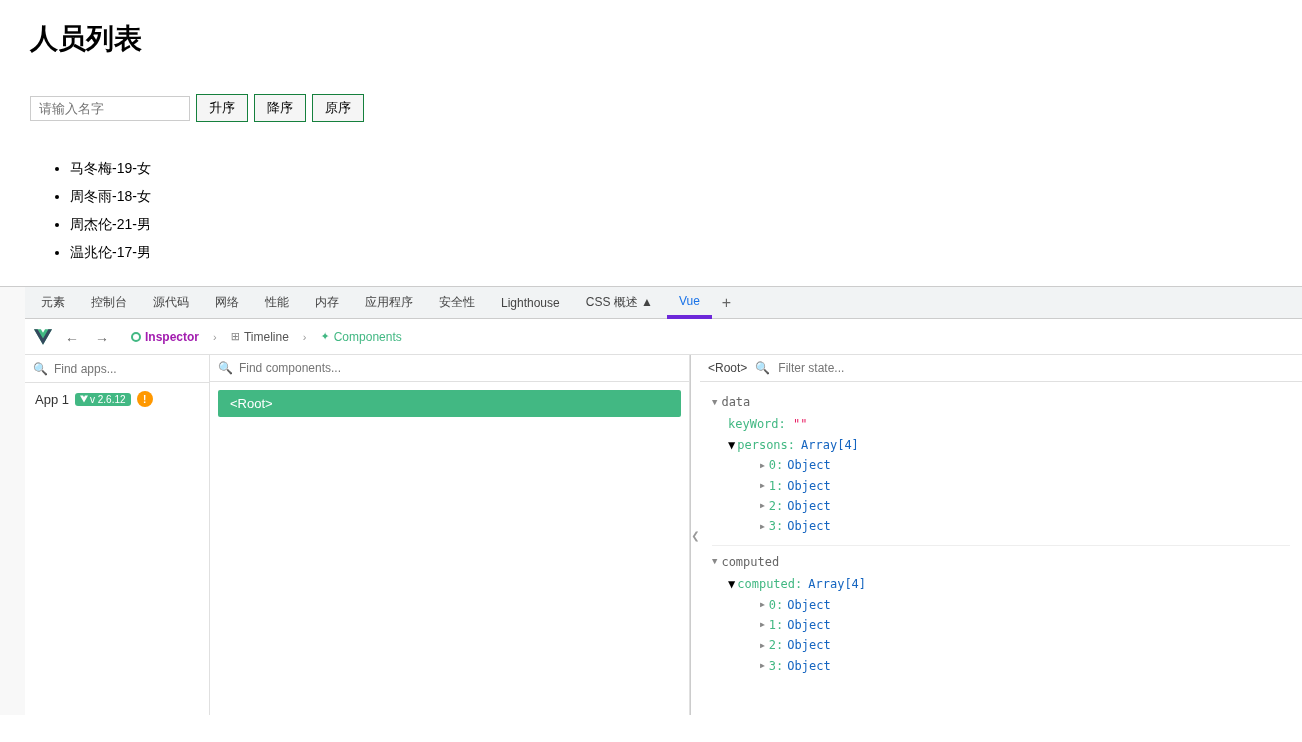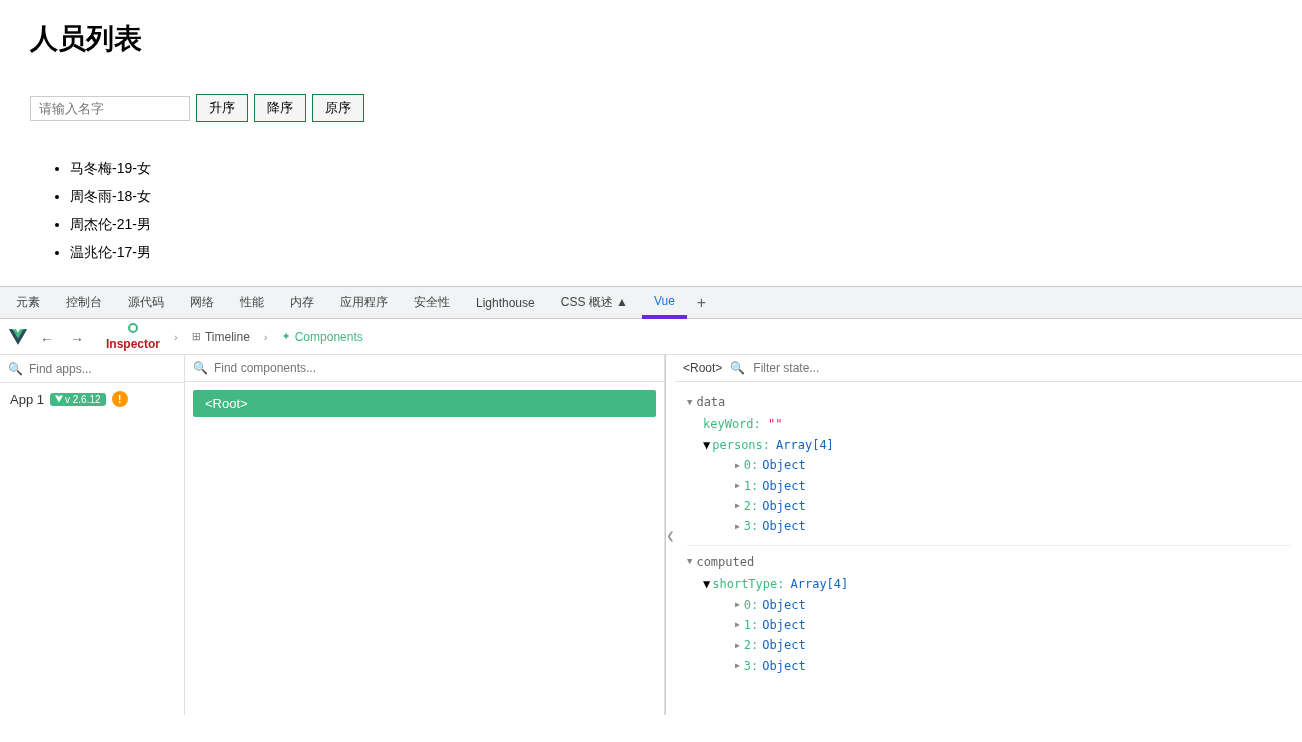--- a/index.html
+++ b/index.html
@@ -46,20 +46,21 @@
       font-size: 14px;
       color: #000;
     }
 
     
     .devtools {
       border-top: 1px solid #ccc;
       background: #f8f8f8;
       display: flex;
       flex-direction: column;
+      padding-left: 25px;
     }
 
     
     .devtools-tabs {
       display: flex;
       align-items: center;
       background: #f1f3f4;
       border-bottom: 1px solid #ccc;
       padding: 0 4px;
       height: 32px;
@@ -134,23 +135,22 @@
       gap: 4px;
       padding: 4px 10px;
       font-size: 12px;
       color: #555;
       cursor: pointer;
       border: none;
       background: none;
       border-radius: 3px;
     }
     .vue-subtab.active {
-      color: #b91c1c;
+      color: #a21caf;
       font-weight: 600;
-      flex-direction: column;
     }
     .subtab-sep {
       color: #999;
       font-size: 11px;
     }
 
     
     .vue-content {
       display: flex;
       height: 360px;
@@ -504,21 +504,21 @@
 
           <div class="state-section">
             <div class="section-header">
               <span class="triangle">▼</span>
               <span>computed</span>
             </div>
 
             <div class="array-node">
               <div class="array-header">
                 <span class="triangle">▼</span>
-                <span class="prop-name">shortType:</span>
+                <span class="prop-name">computed:</span>
                 <span style="color:#1565c0;margin-left:4px;">Array[4]</span>
               </div>
               <div class="array-item">
                 <span class="triangle-sm">▶</span>
                 <span class="key-name">0:</span>
                 <span class="val-type">Object</span>
               </div>
               <div class="array-item">
                 <span class="triangle-sm">▶</span>
                 <span class="key-name">1:</span>

